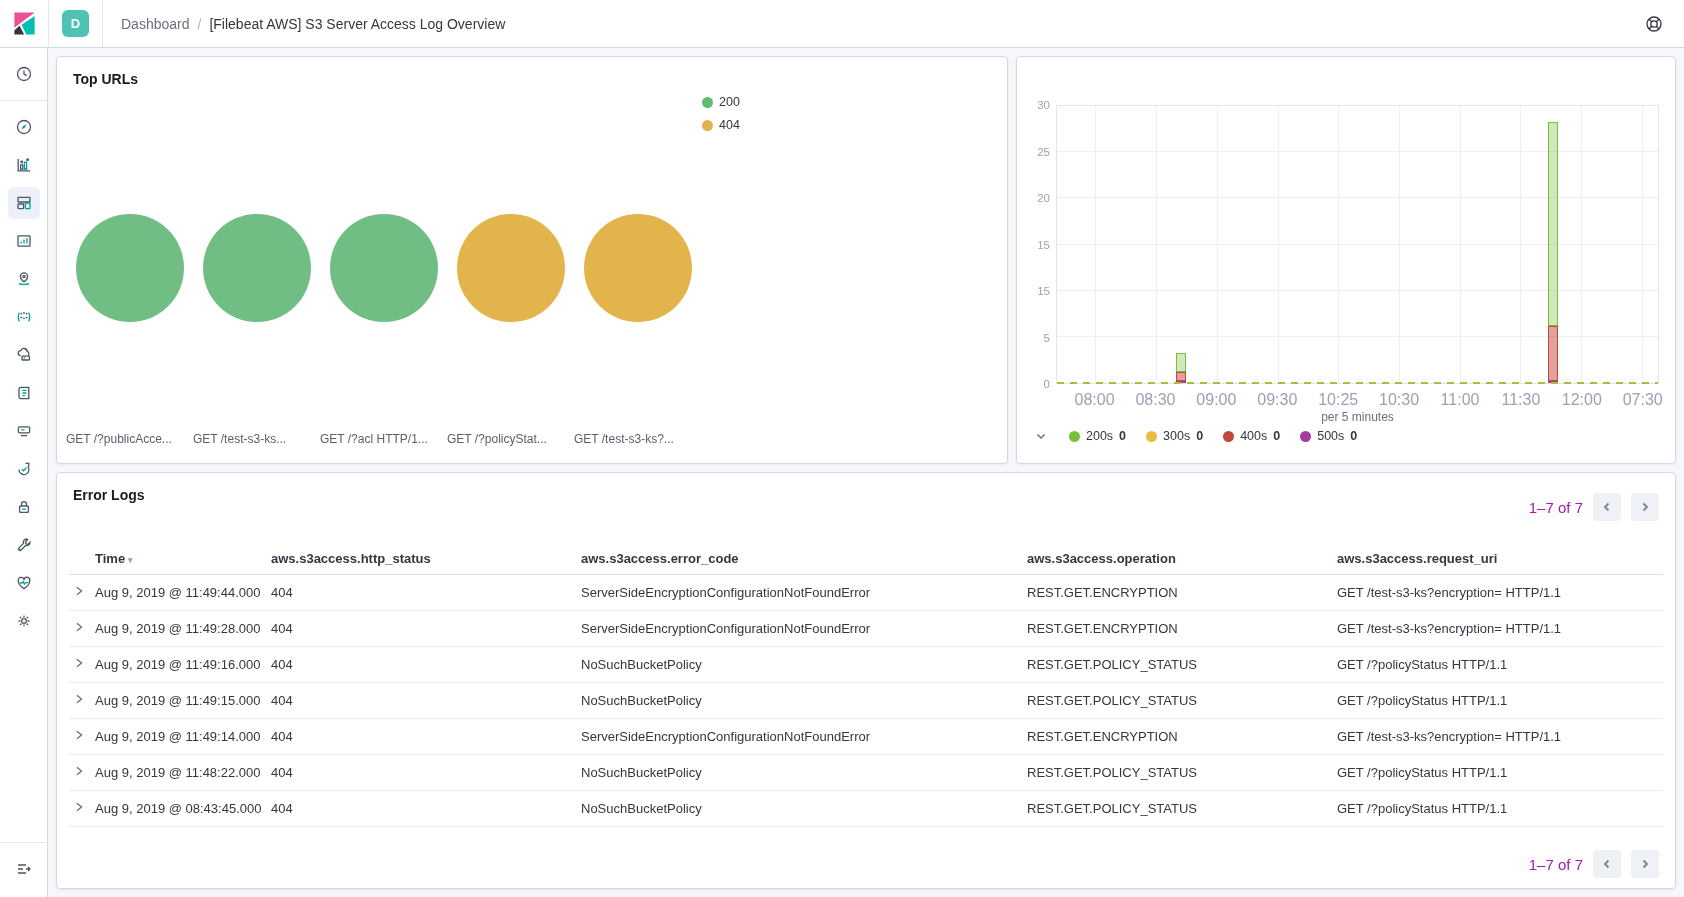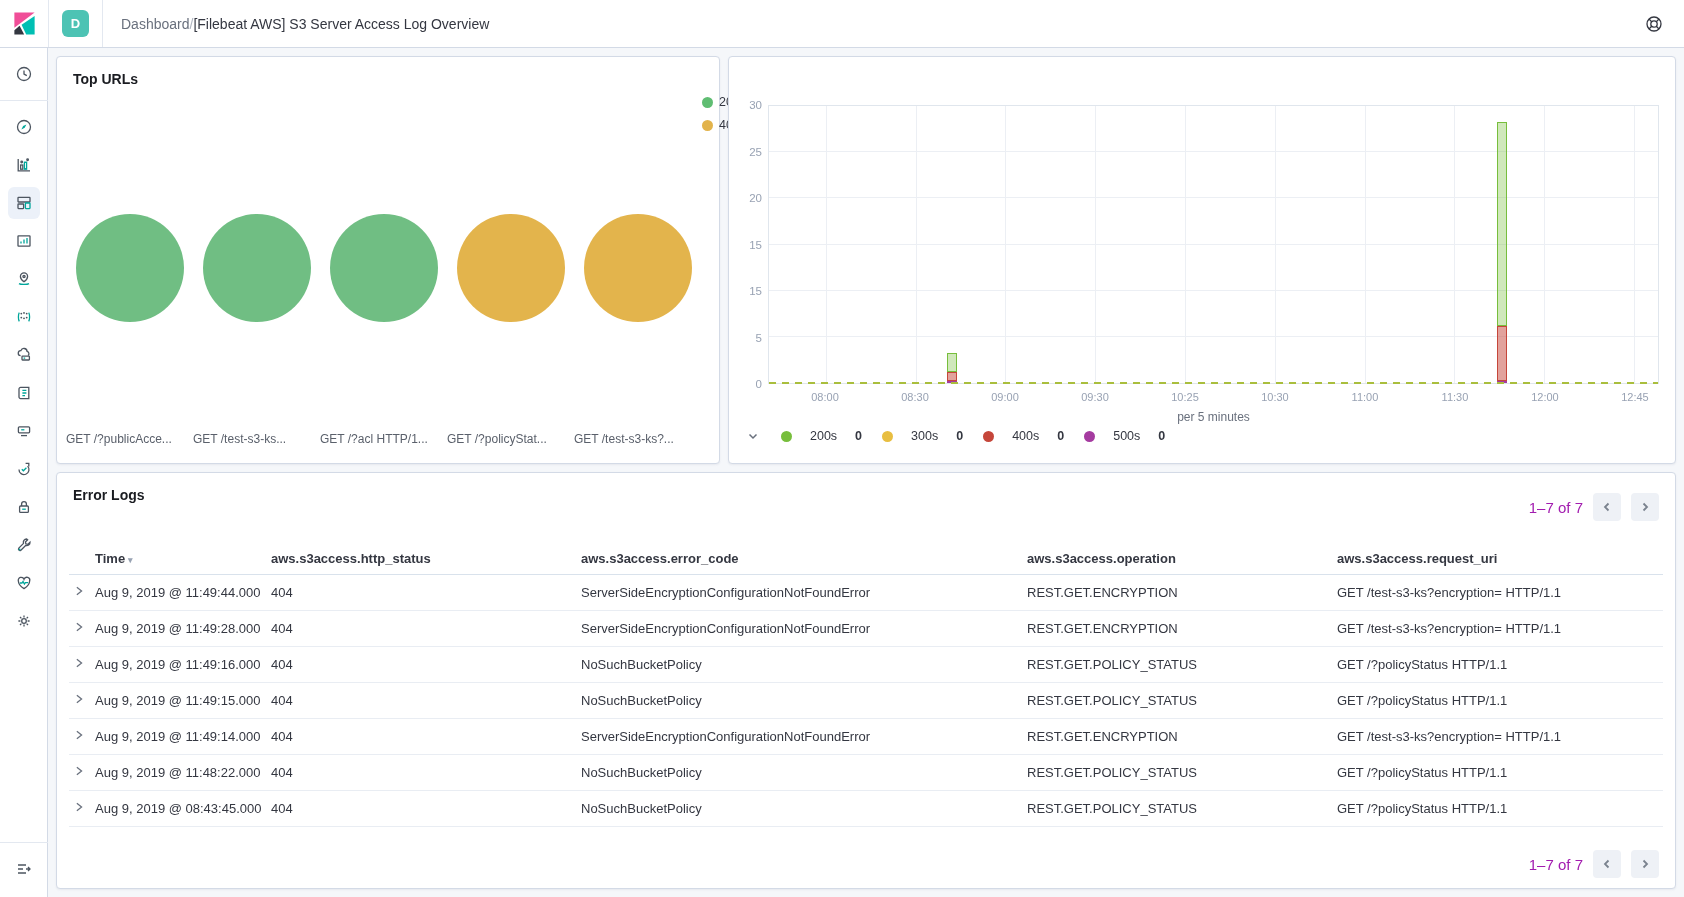--- a/index.html
+++ b/index.html
@@ -7,21 +7,21 @@
               font-family:"Liberation Sans", sans-serif; color:#343741; }
 
   
   .topbar { height:48px; background:#fff; border-bottom:1px solid #D3DAE6;
             display:flex; align-items:center; position:relative; z-index:5; }
   .logo-btn { width:48px; height:47px; display:flex; align-items:center; justify-content:center; cursor:pointer; }
   .vdiv { width:1px; height:47px; background:#E3E8F0; }
   .space-badge { width:27px; height:27px; margin:0 13px; border-radius:6px; background:#4DC3B4;
                  color:#fff; font-weight:bold; font-size:13px; display:flex; align-items:center;
                  justify-content:center; cursor:pointer; }
-  .breadcrumb { display:flex; align-items:center; margin-left:18px; font-size:14px; }
+  .breadcrumb { display:flex; align-items:center; gap:8px; margin-left:18px; font-size:14px; }
   .crumb-link { color:#69707D; cursor:pointer; }
   .crumb-sep { color:#AEB4BF; }
   .crumb-title { color:#343741; font-weight:400; }
   .topbar-right { margin-left:auto; margin-right:14px; display:flex; align-items:center; }
   .help-btn { width:32px; height:32px; display:flex; align-items:center; justify-content:center;
               cursor:pointer; border-radius:4px; }
 
   
   .app { display:flex; height:849px; }
   .sidebar { width:48px; background:#fff; border-right:1px solid #D3DAE6;
@@ -34,48 +34,48 @@
   .side-bottom { width:48px; border-top:1px solid #E3E8F0; padding:10px 0 12px; display:flex; justify-content:center; }
 
   
   .main { flex:1; padding:8px; display:flex; flex-direction:column; gap:8px; overflow:hidden; }
   .row1 { display:flex; gap:8px; height:408px; }
   .panel { background:#fff; border:1px solid #D3DAE6; border-radius:4px;
            box-shadow:0 1px 2px rgba(152,162,179,.15); position:relative; padding:14px 16px; }
   .panel-title { font-size:14px; font-weight:700; color:#1A1C21; }
 
   
-  .panel-top-urls { width:664px; flex:none; }
+  .panel-top-urls { width:952px; flex:none; }
   .tl-legend { position:absolute; left:645px; top:38px; display:flex; flex-direction:column; gap:9px; }
   .tl-item { display:flex; align-items:center; gap:6px; font-size:12.5px; color:#343741; cursor:pointer; }
   .dot { width:11px; height:11px; border-radius:50%; display:inline-block; }
   .bubble-row { position:absolute; left:19px; top:157px; display:flex; column-gap:19px; }
   .bubble { border-radius:50%; cursor:pointer; }
   .bubble-labels { position:absolute; left:9px; top:375px; display:flex; }
   .bubble-label { width:127px; text-align:left; font-size:12px; color:#5A606B; white-space:nowrap; cursor:pointer; }
 
   
   .panel-http { flex:1; }
   .plot { position:absolute; left:39px; top:48px; right:16px; height:279px;
           border:1px solid #E0E6ED; background:#fff; }
   .hgrid { position:absolute; left:0; right:0; height:1px; background:#ECEFF4; }
   .vgrid { position:absolute; top:0; bottom:0; width:1px; background:#ECEFF4; }
   .baseline { position:absolute; left:0; right:0; bottom:-1px; height:2px;
               background:repeating-linear-gradient(90deg,#A9BE3D 0 7px,transparent 7px 13px); }
   .ylabels { position:absolute; left:0; top:48px; width:33px; height:279px; }
   .ylabel { position:absolute; right:0; transform:translateY(50%); font-size:11.5px; color:#98A2B3; }
   .xlabels { position:absolute; left:39px; right:16px; top:334px; height:14px; }
-  .xlabel { position:absolute; transform:translateX(-50%); font-size:11px; color:#98A2B3; white-space:nowrap; }
+  .xlabel { position:absolute; transform:translateX(-50%); font-size:16px; color:#98A2B3; white-space:nowrap; }
   .xaxis-title { position:absolute; left:39px; right:16px; top:353px; text-align:center;
                  font-size:12px; color:#69707D; }
   .bar { position:absolute; bottom:0; width:10px; height:100%;
          display:flex; flex-direction:column-reverse; cursor:pointer; }
   .seg { width:100%; }
   .http-legend { position:absolute; left:16px; top:371px; display:flex; align-items:center; gap:20px; }
-  .hl-item { display:flex; align-items:center; gap:18px; font-size:12.5px; color:#343741; cursor:pointer; }
+  .hl-item { display:flex; align-items:center; gap:6px; font-size:12.5px; color:#343741; cursor:pointer; }
   .hl-count { font-weight:700; }
   .legend-collapse { width:16px; height:16px; display:flex; align-items:center; justify-content:center; cursor:pointer; }
 
   
   .panel-errors { flex:1; }
   .pagination { position:absolute; right:16px; display:flex; align-items:center; gap:10px; }
   .pagination.top { top:20px; }
   .pagination.bottom { bottom:10px; }
   .page-label { font-size:15px; color:#a21caf; }
   .page-btn { width:28px; height:28px; border:none; border-radius:4px; background:#EEF1F6;
@@ -309,21 +309,21 @@
         <div class="xlabels">
             <div class="xlabel" style="left:6.4%">08:00</div>
             <div class="xlabel" style="left:16.5%">08:30</div>
             <div class="xlabel" style="left:26.6%">09:00</div>
             <div class="xlabel" style="left:36.7%">09:30</div>
             <div class="xlabel" style="left:46.800000000000004%">10:25</div>
             <div class="xlabel" style="left:56.89999999999999%">10:30</div>
             <div class="xlabel" style="left:67%">11:00</div>
             <div class="xlabel" style="left:77.10000000000001%">11:30</div>
             <div class="xlabel" style="left:87.2%">12:00</div>
-            <div class="xlabel" style="left:97.3%">12:45</div>
+            <div class="xlabel" style="left:97.3%">07:30</div>
           </div>
         <div class="xaxis-title">per 5 minutes</div>
         <div class="http-legend">
           <span class="legend-collapse">
             <svg width="12" height="12" viewBox="0 0 12 12" fill="none" stroke="#69707D" stroke-width="1.5">
                 <path d="M2.5 4.5L6 8l3.5-3.5"></path>
               </svg>
           </span>
           <span style="display:flex;align-items:center;gap:20px">
               <span class="hl-item">

